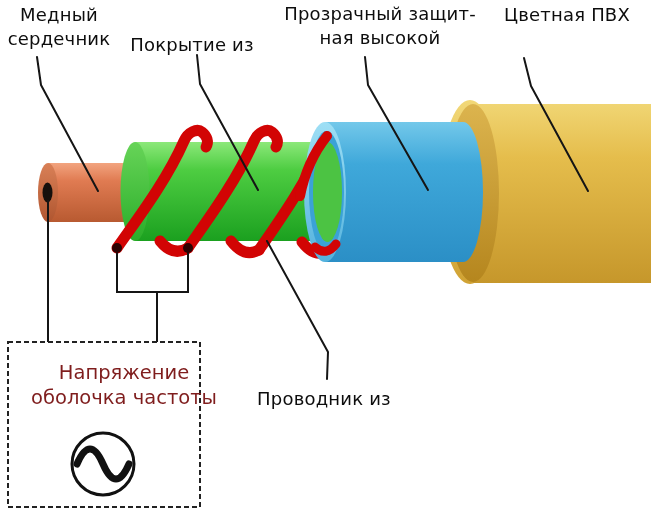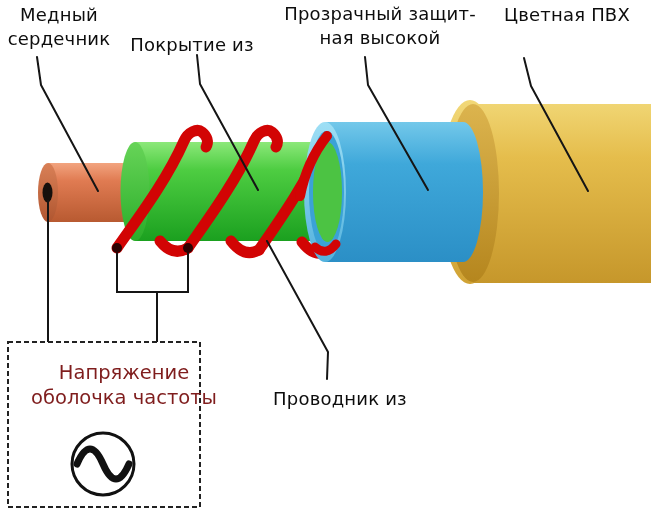--- a/index.html
+++ b/index.html
@@ -156,21 +156,21 @@
 
   <div class="lbl" style="left:270px; top:2px; width:220px;">
     <span>Прозрачный защит-</span>
     <span>ная высокой</span>
   </div>
 
   <div class="lbl" style="left:482px; top:3px; width:170px;">
     <span>Цветная ПВХ</span>
   </div>
 
-  <div class="lbl" style="left:250px; top:387px; width:180px;">
+  <div class="lbl" style="left:234px; top:387px; width:180px;">
     <span>Проводник из</span>
   </div>
 
   <div class="boxlbl">
     <span>Напряжение</span>
     <span>оболочка частоты</span>
   </div>
 
 </div>
 

